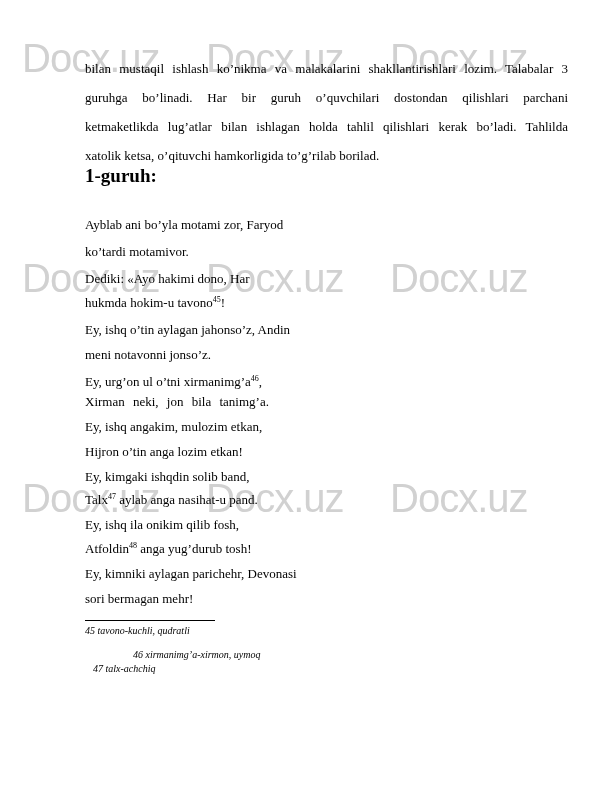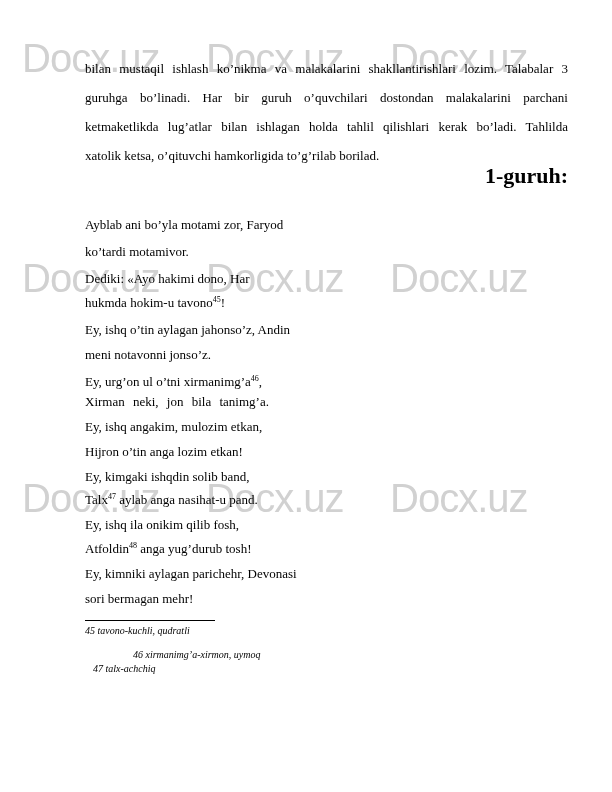--- a/index.html
+++ b/index.html
@@ -50,22 +50,22 @@
   }
   .para-line.last {
     text-align: left;
     text-align-last: left;
   }
   .heading {
     position: absolute;
     left: 85px;
     width: 483px;
     top: 165px;
-    text-align: right;
-    font-size: 22px;
+    text-align: left;
+    font-size: 19px;
     font-weight: bold;
     line-height: 22px;
   }
   .poem-line {
     position: absolute;
     left: 85px;
     width: 483px;
     font-size: 13px;
     line-height: 16px;
     white-space: nowrap;
@@ -124,21 +124,21 @@
     <span class="wm" style="left:206px;top:476px">Docx.uz</span>
     <span class="wm" style="left:390px;top:476px">Docx.uz</span>
     <span class="wm" style="left:22px;top:696px">Docx.uz</span>
     <span class="wm" style="left:206px;top:696px">Docx.uz</span>
     <span class="wm" style="left:390px;top:696px">Docx.uz</span>
   </div>
 
   <div class="content">
 
     <div class="para-line" style="top:61px">bilan mustaqil ishlash ko’nikma va malakalarini shakllantirishlari lozim. Talabalar 3</div>
-    <div class="para-line" style="top:90px">guruhga bo’linadi. Har bir guruh o’quvchilari dostondan malakalarini parchani</div>
+    <div class="para-line" style="top:90px">guruhga bo’linadi. Har bir guruh o’quvchilari dostondan qilishlari parchani</div>
     <div class="para-line" style="top:119px">ketmaketlikda lug’atlar bilan ishlagan holda tahlil qilishlari kerak bo’ladi. Tahlilda</div>
     <div class="para-line last" style="top:148px">xatolik ketsa, o’qituvchi hamkorligida to’g’rilab borilad.</div>
 
     <div class="heading">1-guruh:</div>
 
     <div class="poem-line" style="top:217px"><span>Ayblab ani bo’yla motami zor, Faryod</span></div>
     <div class="poem-line" style="top:244px"><span>ko’tardi motamivor.</span></div>
     <div class="poem-line" style="top:271px"><span>Dediki: «Ayo hakimi dono, Har</span></div>
     <div class="poem-line" style="top:295px"><span>hukmda hokim-u tavono</span><sup>45</sup><span>!</span></div>
     <div class="poem-line" style="top:322px"><span>Ey, ishq o’tin aylagan jahonso’z, Andin</span></div>

